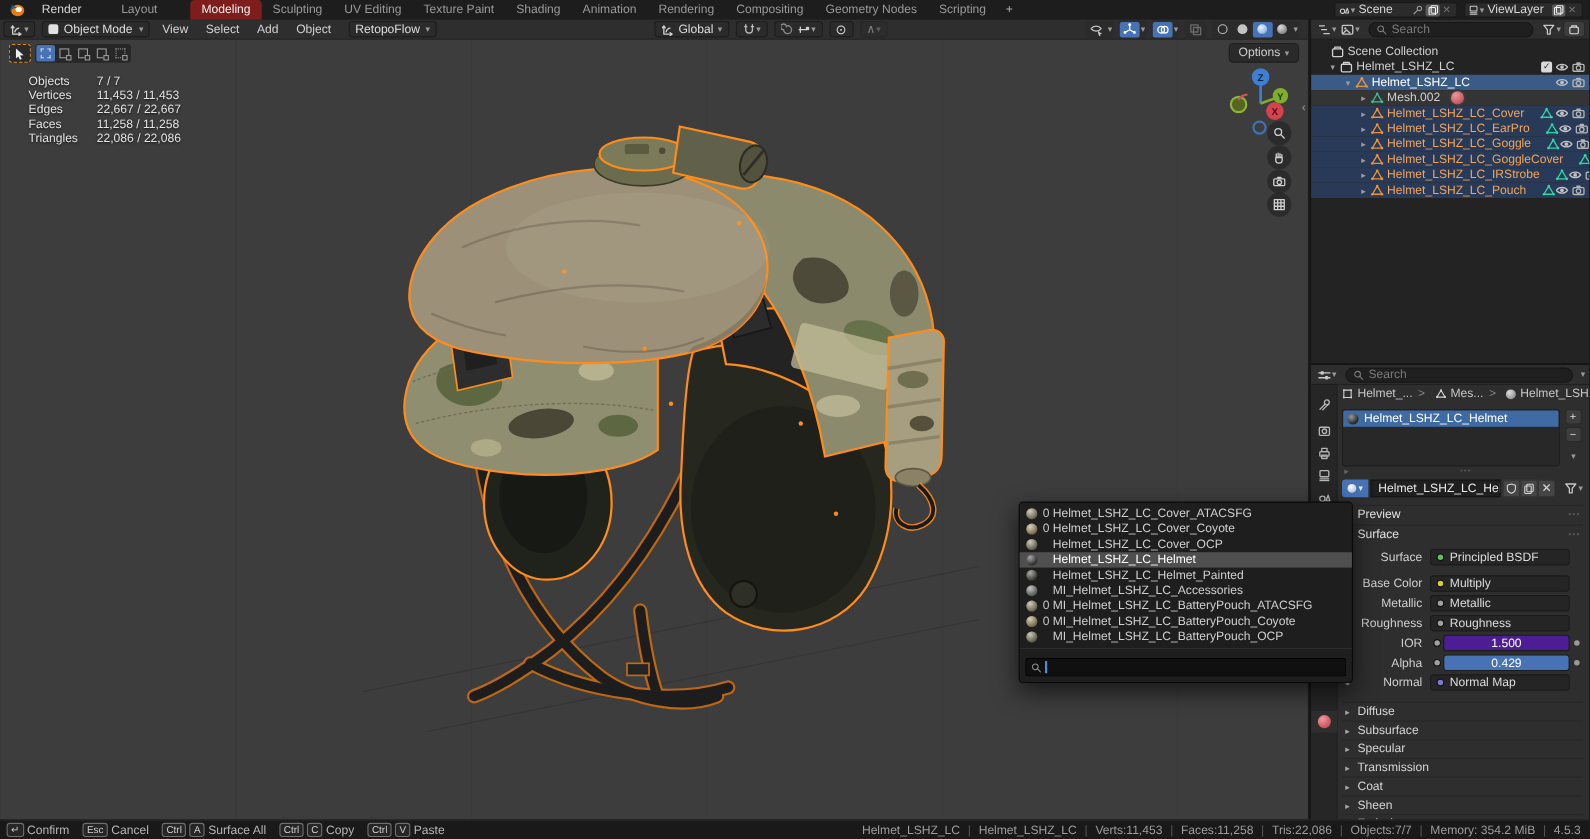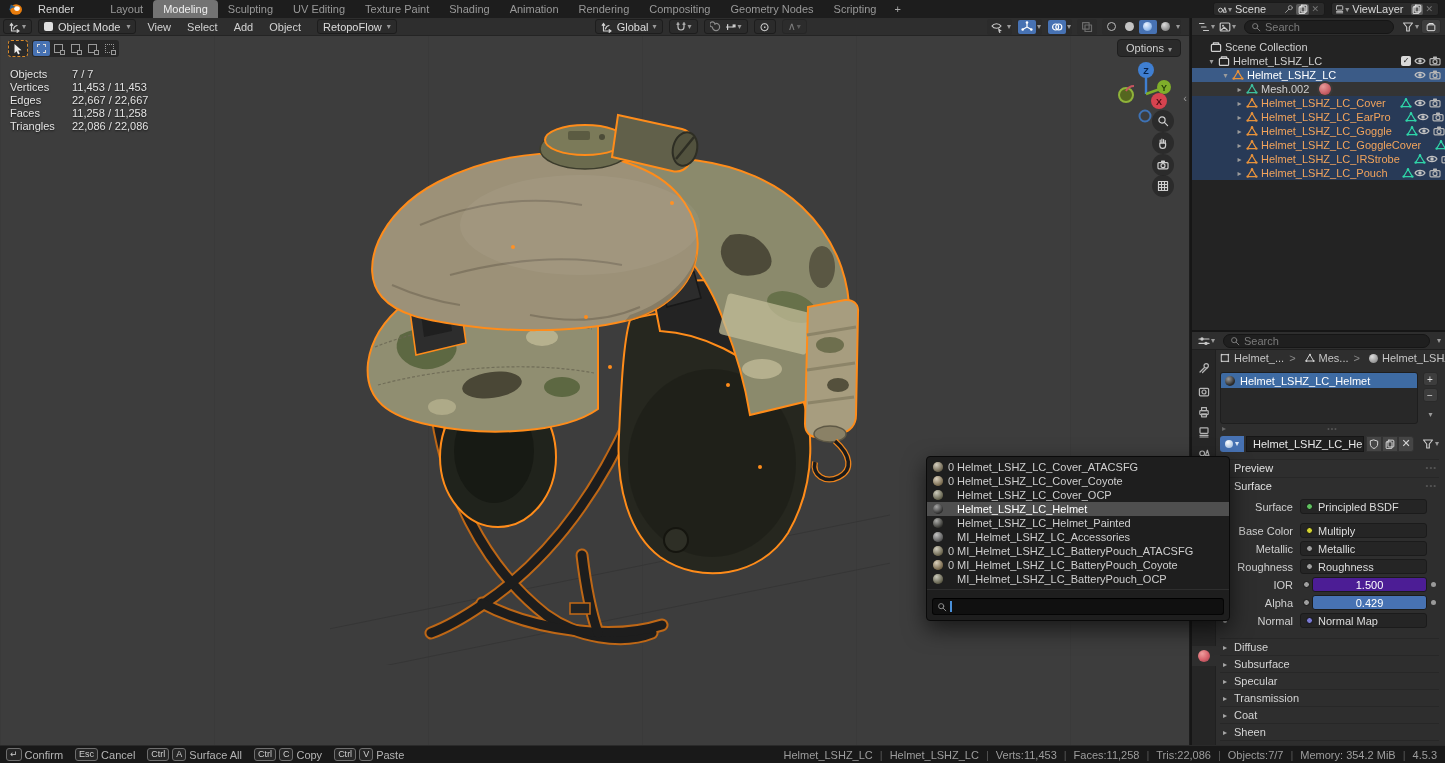--- a/index.html
+++ b/index.html
@@ -7,21 +7,21 @@
   body { font-family:"Liberation Sans","DejaVu Sans",sans-serif; font-size:11px; color:#d0d0d0; }
   #app { position:relative; width:1445px; height:763px; background:#1d1d1d; overflow:hidden; cursor:default; }
   .nosel { user-select:none; }
 
   
   #topbar { position:absolute; left:0; top:0; width:1445px; height:18px; background:#1d1d1d; display:flex; align-items:center; }
   .logo { width:15px; height:13px; margin:0 6px 0 8px; }
   .menu-item { padding:0 9px; color:#d6d6d6; line-height:18px; }
   #ws-tabs { display:flex; margin-left:14px; height:18px; }
   .ws-tab { padding:0 10px; line-height:18px; color:#999; white-space:nowrap; }
-  .ws-tab.active { background:#737373; color:#efefef; border-radius:4px 4px 0 0; }
+  .ws-tab.active { background:#7f1d1d; color:#efefef; border-radius:4px 4px 0 0;margin-left:20px; }
   .ws-add { padding:0 8px; color:#aaa; line-height:18px; }
   .tb-widget { display:flex; align-items:center; height:14px; background:#2b2b2b; border:1px solid #1a1a1a; border-radius:3px; padding:0 3px; margin-right:6px; }
   .tb-widget .lbl { color:#d8d8d8; padding:0 6px 0 3px; }
   .tb-btn { display:flex; align-items:center; justify-content:center; width:13px; height:11px; border-radius:2px; margin-left:2px; }
   .tb-btn.lit { background:#5a5a5a; }
   .dd { color:#9a9a9a; font-size:8px; margin-left:1px; }
   .x-dim { color:#777; font-size:9px; padding:0 2px; }
 
   
   #viewport { position:absolute; left:0; top:18px; width:1189px; height:727px; background:#3d3d3d; overflow:hidden; }
@@ -51,21 +51,21 @@
   .selmode-group { display:flex; background:#272727; border-radius:3px; padding:1px; }
   .selmode { width:17px; height:15px; display:flex; align-items:center; justify-content:center; border-radius:2px; }
   .selmode.blue { background:#4772b3; }
   .sm-sq { width:9px; height:9px; border:1px dashed #d8d8d8; }
   .sm-sq2 { width:9px; height:9px; border:1px solid #9a9a9a; position:relative; }
   .sm-sq2 i { position:absolute; width:5px; height:5px; border:1px solid #9a9a9a; background:#272727; right:-3px; bottom:-3px; }
 
   
   #vp-stats { position:absolute; left:10px; top:50px; z-index:3; text-shadow:0 1px 2px rgba(0,0,0,.7); }
   .stat-row { display:flex; line-height:13px; color:#e3e3e3; }
-  .stat-row .sl { width:62px; }
+  .stat-row .sl { width:62px;margin-left:16px; }
 
   
   #nav-gizmo { position:absolute; left:1108px; top:40px; z-index:3; }
   .vp-circle-btn { position:absolute; left:1152px; width:22px; height:22px; border-radius:50%; background:rgba(38,38,38,.75); display:flex; align-items:center; justify-content:center; color:#cfcfcf; z-index:3; }
 
   
   #vp-grid { position:absolute; inset:0; opacity:.55;
     background-image:repeating-linear-gradient(90deg, rgba(0,0,0,.10) 0 1px, transparent 1px 214px);
   }
   #helmet { position:absolute; left:330px; top:67px; z-index:2; }

